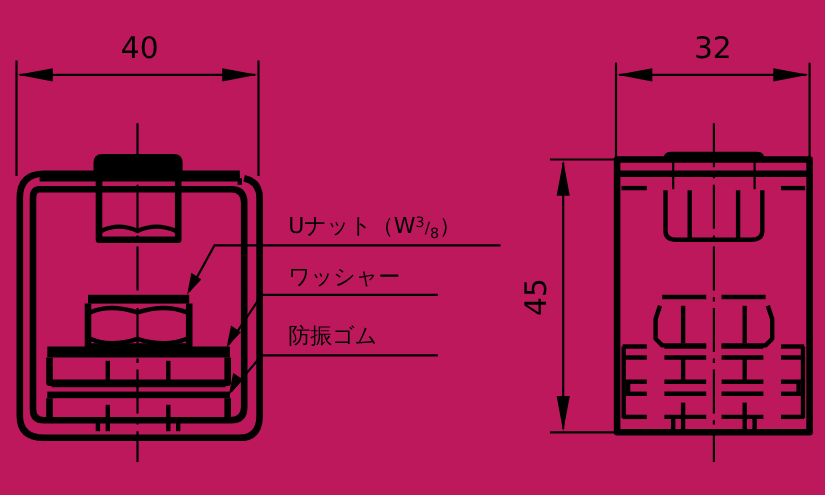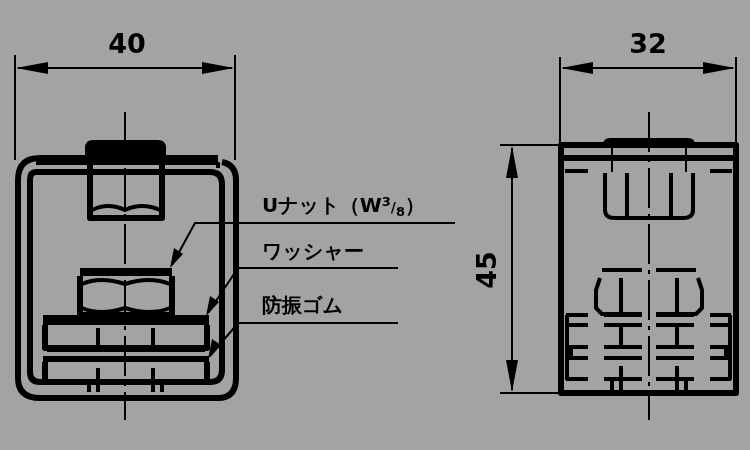--- a/index.html
+++ b/index.html
@@ -1,16 +1,16 @@
 <!DOCTYPE html>
 <html><head>
 <meta charset="utf-8">
 <style>
   html,body{margin:0;padding:0;background:#fff;}
-  #stage{position:relative;width:750px;height:450px;overflow:hidden;background:#a3a3a3;font-weight:bold;}
+  #stage{position:relative;width:750px;height:450px;overflow:hidden;background:#be185d;}
   svg{position:absolute;left:0;top:0;}
   .dim{font-family:"DejaVu Sans","Liberation Sans",sans-serif;font-size:27px;fill:#000;}
   .lbl{font-family:"DejaVu Sans","Liberation Sans",sans-serif;font-size:20px;fill:#000;}
   .thk{stroke:#000;stroke-width:6;fill:none;stroke-linejoin:round;}
   .med{stroke:#000;stroke-width:4;fill:none;stroke-linejoin:round;}
   .thn{stroke:#000;stroke-width:2;fill:none;}
   .ctr{stroke:#000;stroke-width:2;fill:none;stroke-dasharray:40 6 4 6;}
 </style>
 </head>
 <body>

